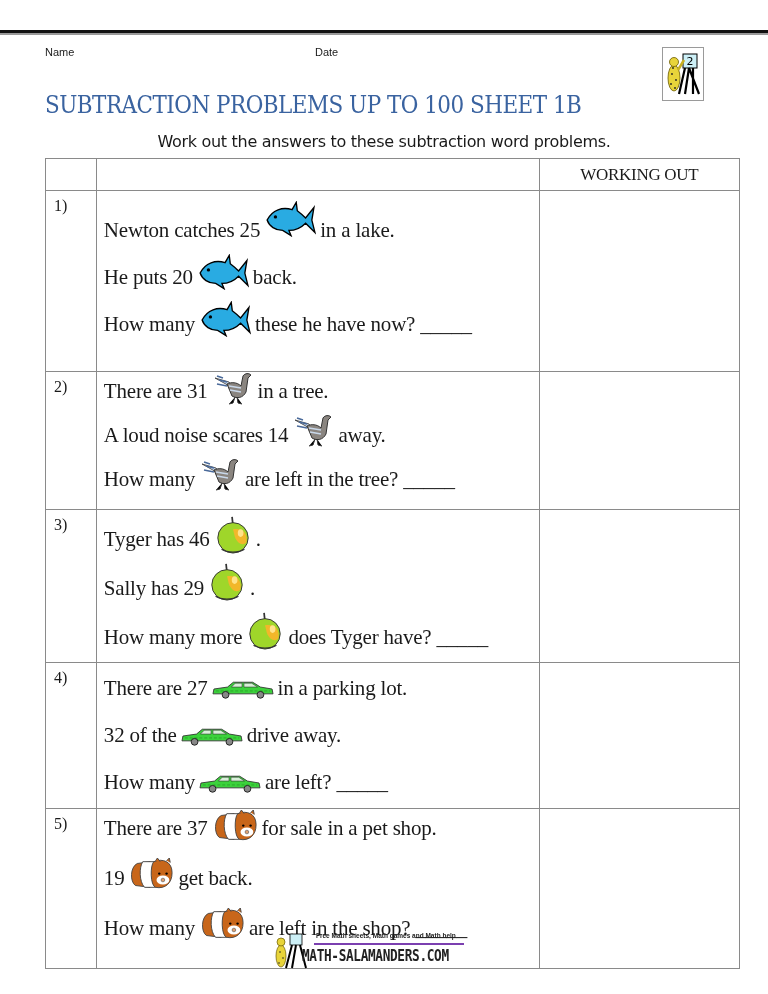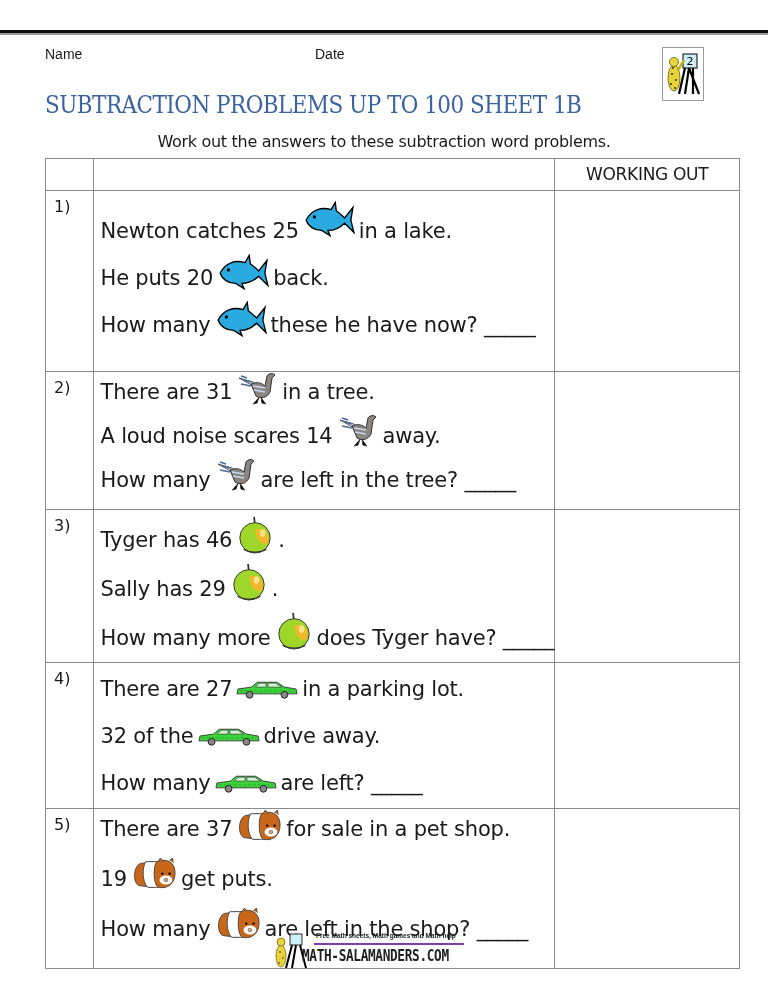--- a/index.html
+++ b/index.html
@@ -1,25 +1,25 @@
 <!DOCTYPE html>
 <html><head>
 <meta charset="utf-8">
 <style>
   html, body { margin: 0; padding: 0; background: #ffffff; }
   body { width: 768px; height: 994px; position: relative; overflow: hidden;
          font-family: "DejaVu Sans", "Liberation Sans", sans-serif; color: #1a1a1a; }
   .topline { position: absolute; left: 0; top: 30px; width: 768px; height: 3px; background: #111; border-bottom: 2px solid #999; }
-  .lbl { position: absolute; top: 46px; font-size: 14px; font-family: "Liberation Sans", sans-serif; }
+  .lbl { position: absolute; top: 46px; font-size: 11px; font-family: "Liberation Sans", sans-serif; }
   .logo-box { position: absolute; left: 662px; top: 47px; width: 40px; height: 52px; border: 1px solid #9a9a9a; background: #fff; }
   .title { position: absolute; left: 45px; top: 90px; font-family: "DejaVu Serif", "Liberation Serif", serif;
            font-size: 25px; color: #3a63a0; letter-spacing: -0.6px; transform: scaleX(0.86); transform-origin: left top; white-space: nowrap; }
   .subtitle { position: absolute; left: 0; width: 768px; text-align: center; top: 132px; font-size: 16px; letter-spacing: -0.3px; }
   table.sheet { position: absolute; left: 45px; top: 158px; border-collapse: collapse; width: 695px; }
-  table.sheet td { border: 1px solid #8a8a8a; vertical-align: top; padding: 0; }
+  table.sheet td { border: 1px solid #8a8a8a; vertical-align: top; padding: 0; font-family: Liberation Serif, serif; }
   .c1 { width: 43px; }
   .c2 { width: 444px; }
   .c3 { width: 204px; }
   .hdr td { height: 31px; }
   .wo { text-align: center; font-size: 17px; line-height: 31px; letter-spacing: -0.3px; }
   .num { font-size: 16px; padding: 6px 0 0 8px !important; }
   .line { height: 47px; display: flex; align-items: flex-end; font-size: 21px; padding-left: 7px; white-space: nowrap; letter-spacing: -0.2px; }
   .line span { padding-bottom: 6px; }
   .ic { display: inline-block; margin: 0 4px; }
   .r1 td { height: 174px; } .r2 td { height: 131px; } .r3 td { height: 146px; } .r4 td { height: 139px; } .r5 td { height: 153px; }
@@ -222,21 +222,21 @@
             <svg class="ic" width="46" height="33" style="margin-bottom:4px">
               <use href="#hamster"></use>
             </svg>
             <span>for sale in a pet shop.</span>
           </div>
       <div class="line" style="height:50px">
             <span>19</span>
             <svg class="ic" width="46" height="33" style="margin-bottom:6px">
               <use href="#hamster"></use>
             </svg>
-            <span>get puts.</span>
+            <span>get back.</span>
           </div>
       <div class="line" style="height:50px">
             <span>How many</span>
             <svg class="ic" width="46" height="33" style="margin-bottom:6px">
               <use href="#hamster"></use>
             </svg>
             <span>are left in the shop? _____</span>
           </div>
     </td>
     <td class="c3"></td>

